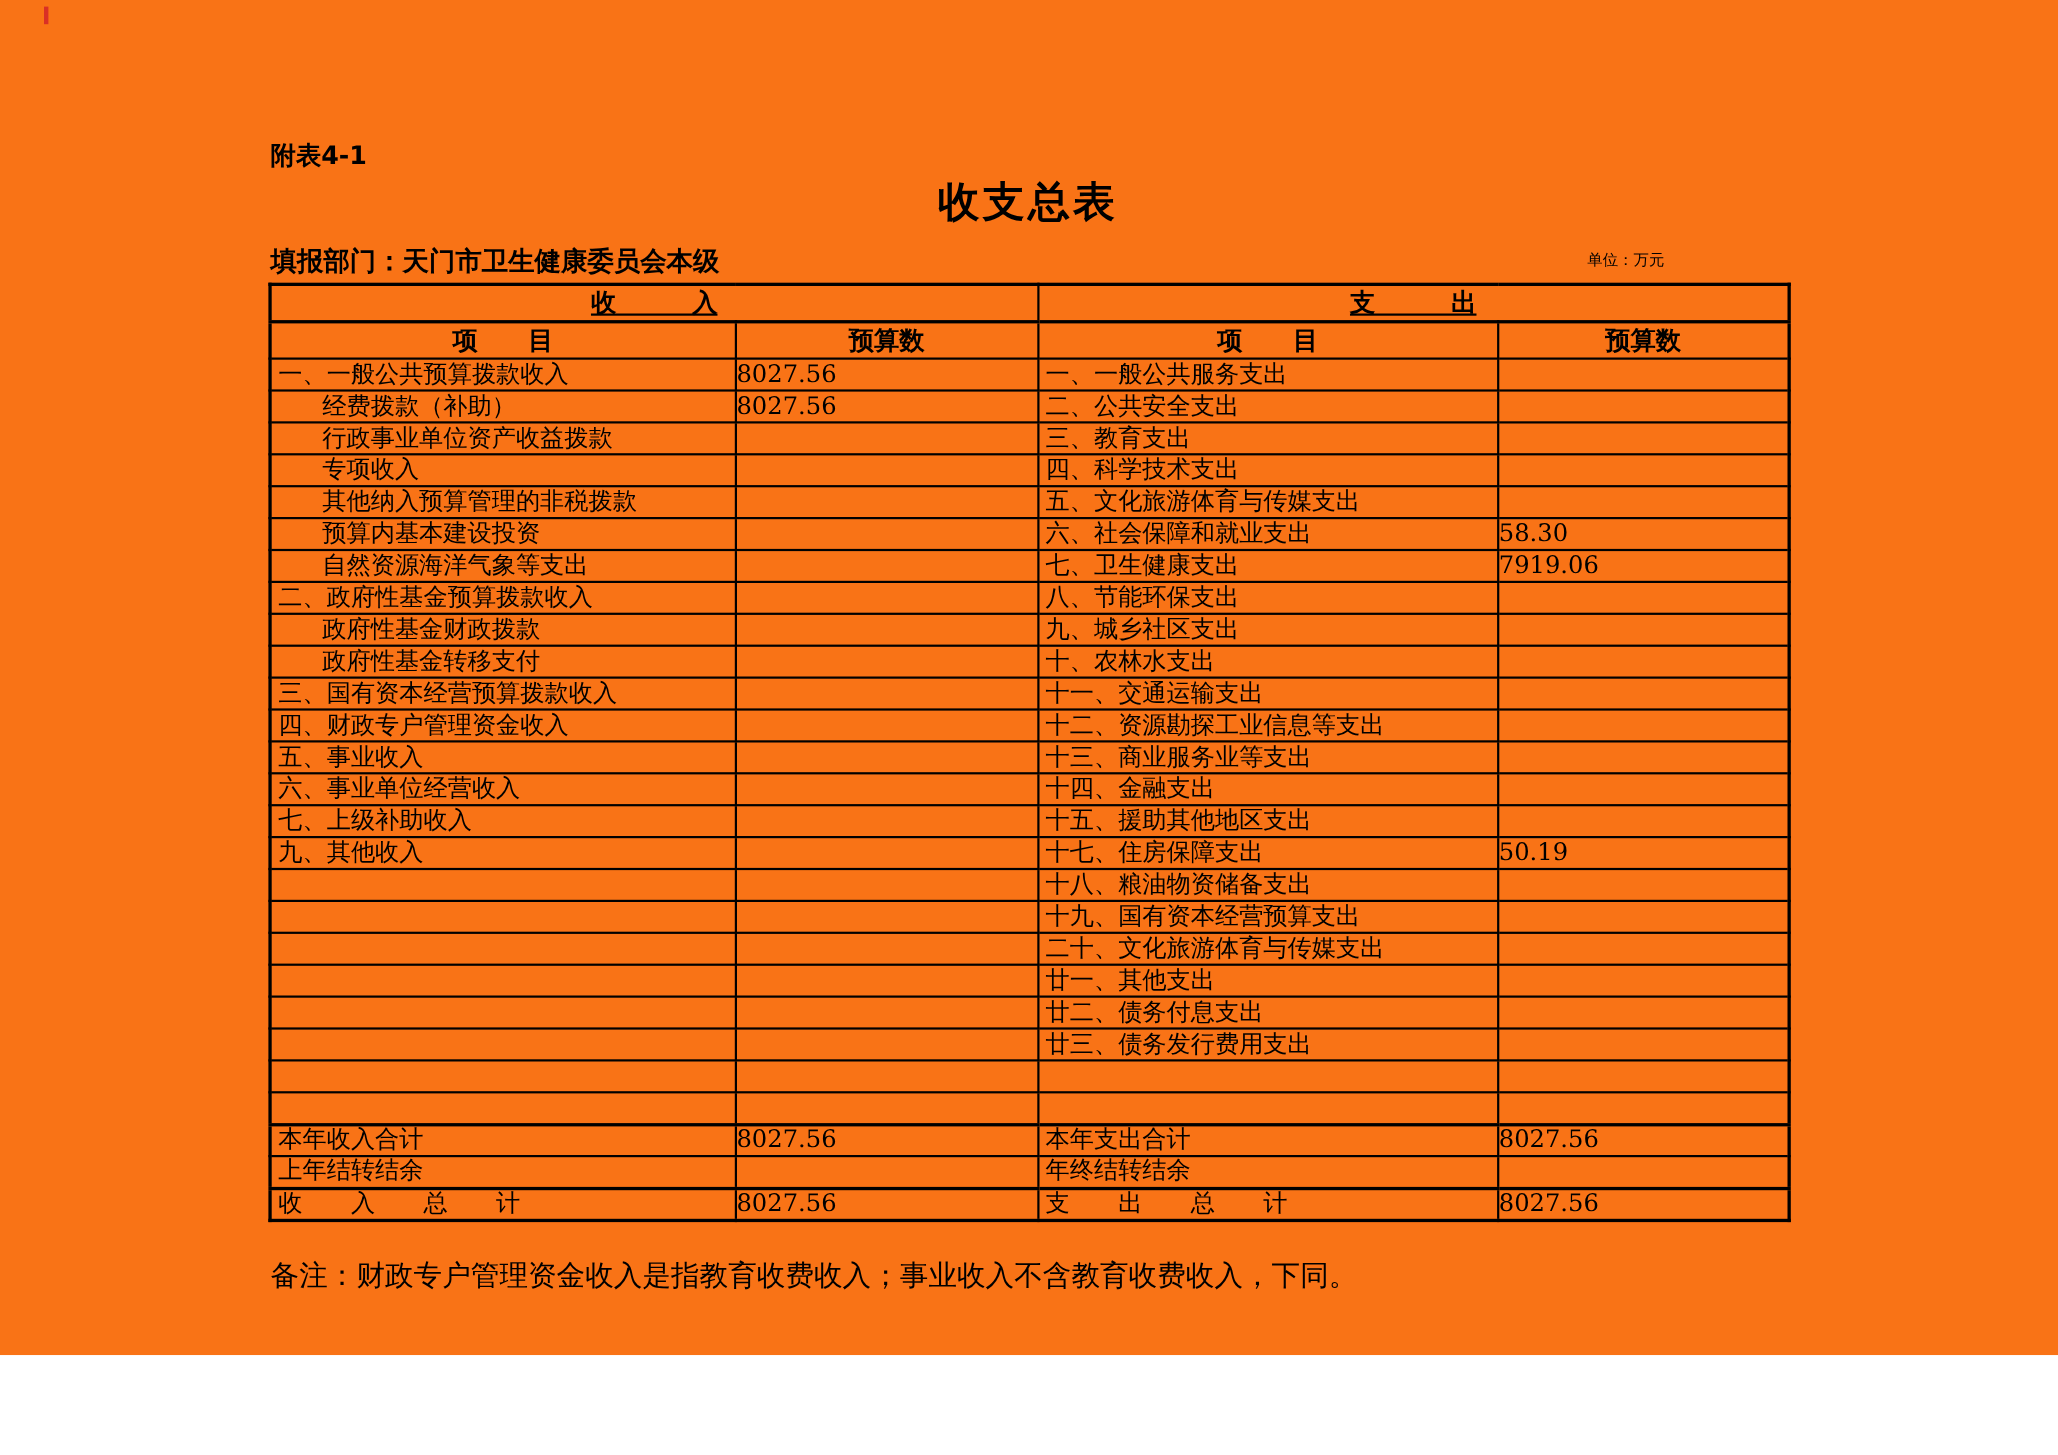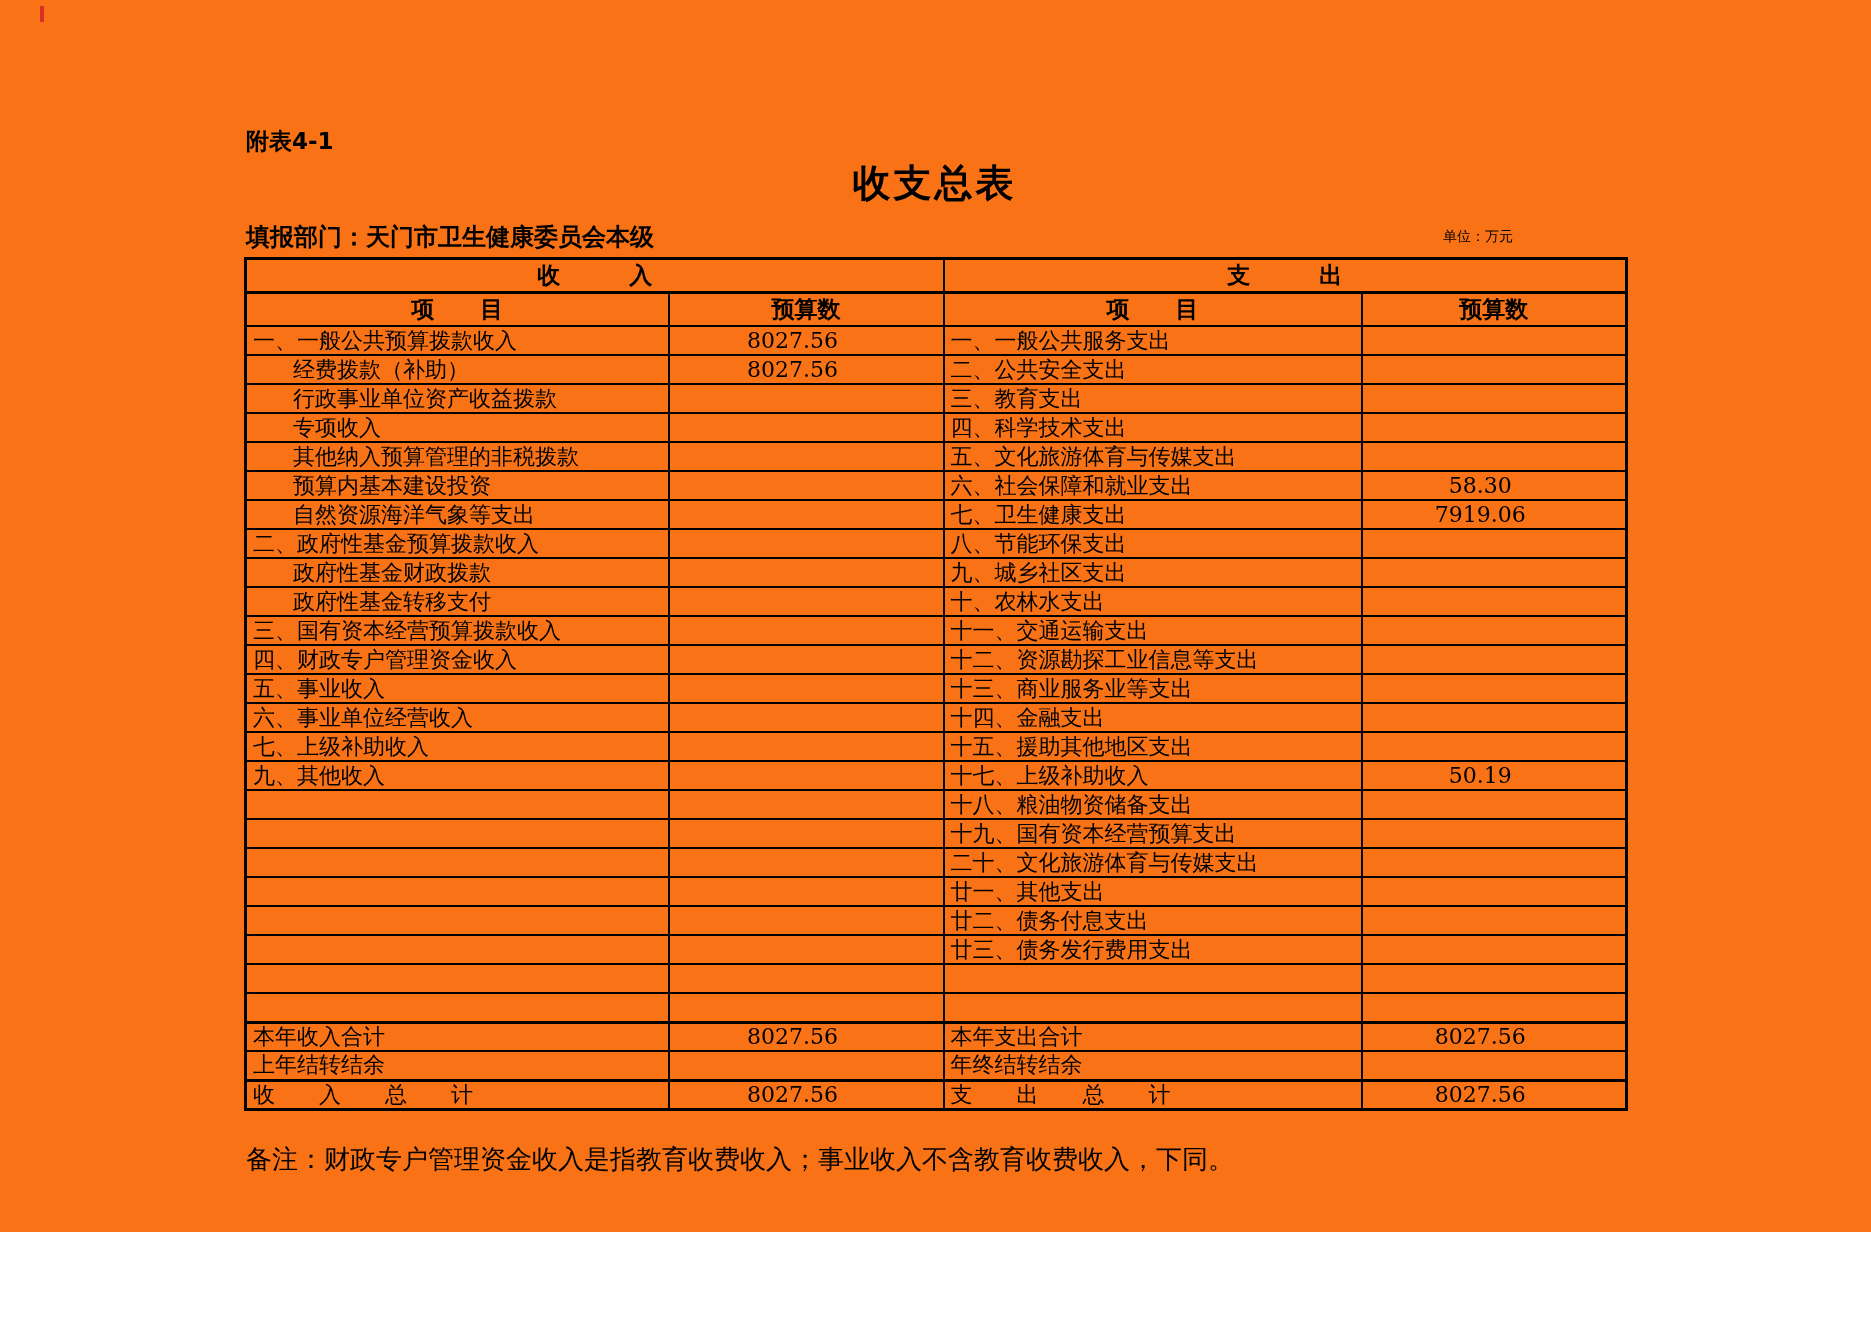--- a/index.html
+++ b/index.html
@@ -54,39 +54,39 @@
     table-layout: fixed;
     border-collapse: collapse;
     border: 3px solid #000;
   }
   .budget-table th, .budget-table td {
     border: 2px solid #000;
     padding: 0;
     vertical-align: middle;
     overflow: hidden;
   }
-  .budget-table thead tr.section-row { height: 32px; }
+  .budget-table thead tr.section-row { height: 32px; text-decoration: underline; }
   .budget-table thead tr.colhead-row { height: 29px; }
   .budget-table thead th {
     font-family: "DejaVu Sans", sans-serif;
     font-weight: bold;
     font-size: 23px;
     text-align: center;
     white-space: nowrap;
   }
   .budget-table thead tr.section-row th { border-bottom-width: 3px; }
   .budget-table tbody tr { height: 29px; }
   .budget-table tbody td {
     font-size: 22px;
     white-space: nowrap;
     line-height: 1;
   }
   .budget-table td.label { text-align: left; padding-left: 6px; }
   .budget-table td.label.indent { padding-left: 46px; }
-  .budget-table td.num { text-align: center; padding-right: 27px; }
+  .budget-table td.num { text-align: left; padding-right: 27px; }
   .budget-table tr.total-row td { border-top-width: 3px; }
   .footnote {
     position: absolute;
     left: 246px; top: 1142px;
     font-size: 26px;
     white-space: nowrap;
   }
 </style>
 </head>
 <body>
@@ -209,21 +209,21 @@
         </tr>
         <tr>
           <td class="label">七、上级补助收入</td>
           <td class="num"></td>
           <td class="label">十五、援助其他地区支出</td>
           <td class="num"></td>
         </tr>
         <tr>
           <td class="label">九、其他收入</td>
           <td class="num"></td>
-          <td class="label">十七、上级补助收入</td>
+          <td class="label">十七、住房保障支出</td>
           <td class="num">50.19</td>
         </tr>
         <tr>
           <td class="label"></td>
           <td class="num"></td>
           <td class="label">十八、粮油物资储备支出</td>
           <td class="num"></td>
         </tr>
         <tr>
           <td class="label"></td>

